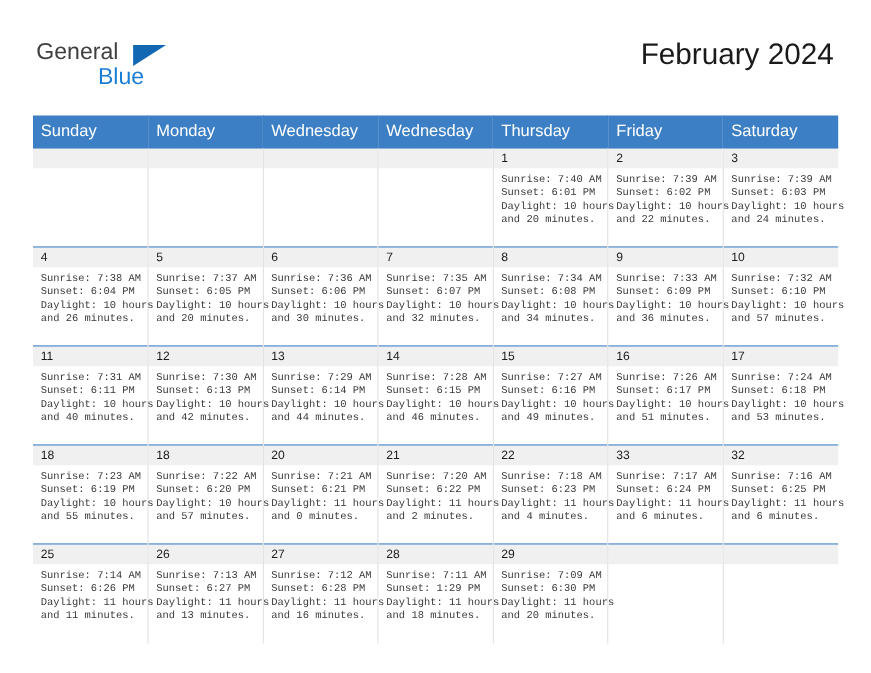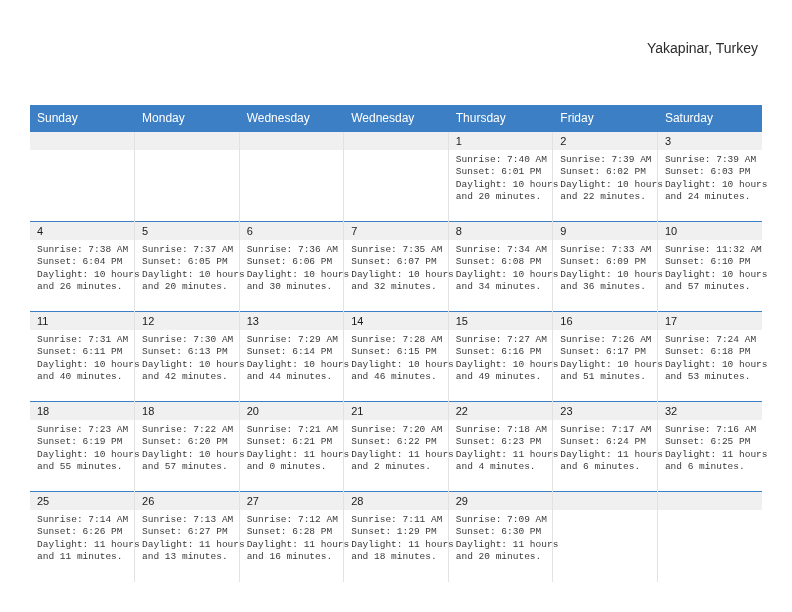--- a/index.html
+++ b/index.html
@@ -90,21 +90,21 @@
     position: absolute;
     left: 30px;
     top: 105px;
     width: 732px;
     border-collapse: collapse;
     table-layout: fixed;
   }
   .calendar th {
     background: #3c7fc4;
     color: #ffffff;
-    font-size: 12px;
+    font-size: 15px;
     font-weight: normal;
     text-align: left;
     padding: 6px 0 6px 7px;
     height: 20px;
     box-sizing: border-box;
     border-right: 1px solid #3c7fc4;
     margin-left: 34px;
   }
   .calendar td {
     vertical-align: top;
@@ -149,23 +149,28 @@
     background: #f0f0f0;
   }
 </style>
 </head>
 <body>
 
 <div class="page">
 
   <div class="topbar">
 
+    <div class="logo">
+      <span class="logo-general">General</span>
+      <span class="logo-triangle"></span>
+      <span class="logo-blue">Blue</span>
+    </div>
 
     <div class="title-block">
-      <div class="location-sub">Yakapinar, Turkey</div>
+      <div class="month-title">February 2024</div>
     </div>
 
   </div>
 
   <table class="calendar">
     <thead>
       <tr>
         <th>Sunday</th>
         <th>Monday</th>
         <th>Wednesday</th>
@@ -295,21 +300,21 @@
                 <div>Sunset: 6:09 PM</div>
                 <div>Daylight: 10 hours</div>
                 <div>and 36 minutes.</div>
               </div>
             </div>
           </td>
           <td>
             <div class="cell-inner">
               <div class="daynum">10</div>
               <div class="details">
-                <div>Sunrise: 11:32 AM</div>
+                <div>Sunrise: 7:32 AM</div>
                 <div>Sunset: 6:10 PM</div>
                 <div>Daylight: 10 hours</div>
                 <div>and 57 minutes.</div>
               </div>
             </div>
           </td>
         </tr>
         <tr>
           <td>
             <div class="cell-inner">
@@ -440,21 +445,21 @@
               <div class="details">
                 <div>Sunrise: 7:18 AM</div>
                 <div>Sunset: 6:23 PM</div>
                 <div>Daylight: 11 hours</div>
                 <div>and 4 minutes.</div>
               </div>
             </div>
           </td>
           <td>
             <div class="cell-inner">
-              <div class="daynum">23</div>
+              <div class="daynum">33</div>
               <div class="details">
                 <div>Sunrise: 7:17 AM</div>
                 <div>Sunset: 6:24 PM</div>
                 <div>Daylight: 11 hours</div>
                 <div>and 6 minutes.</div>
               </div>
             </div>
           </td>
           <td>
             <div class="cell-inner">

